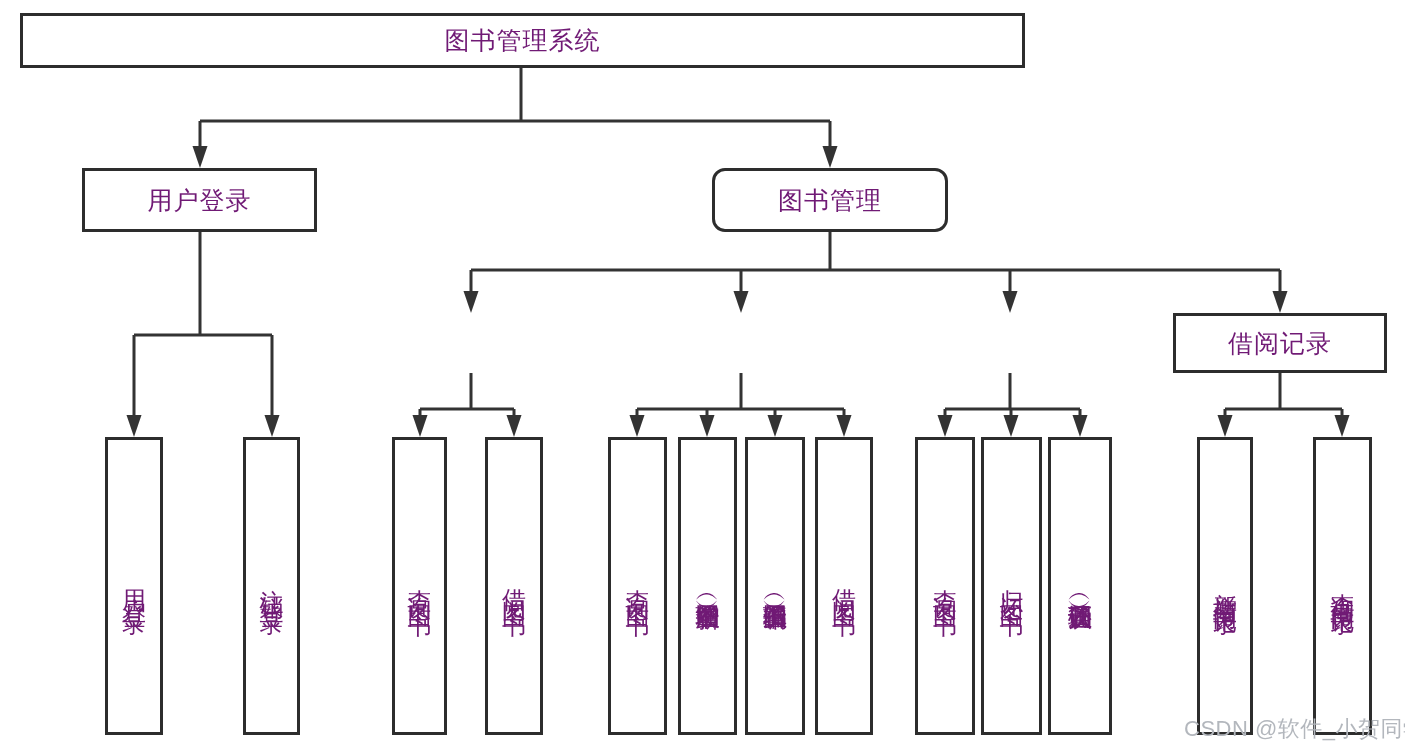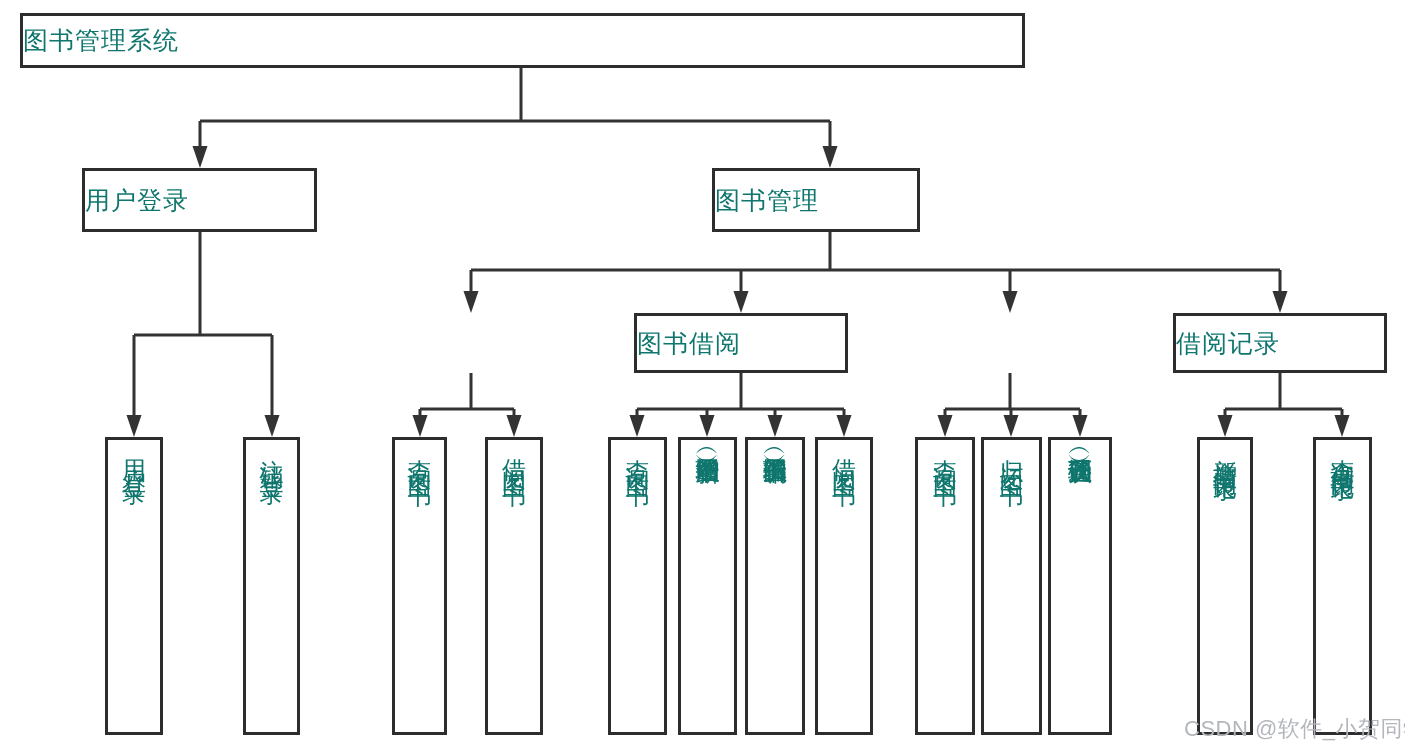--- a/index.html
+++ b/index.html
@@ -11,23 +11,23 @@
     overflow:hidden;
   }
   svg.connectors{position:absolute;left:0;top:0;z-index:1;}
   .box{
     position:absolute;
     box-sizing:border-box;
     background:#ffffff;
     border:3px solid #2d2d2d;
     display:flex;
     align-items:center;
-    justify-content:flex-start;
+    justify-content:center;
     z-index:2;
-    color:#0f766e;
+    color:#701a75;
   }
   .hbox{font-size:25px;letter-spacing:1px;}
   .vbox{
     font-size:24px;
     writing-mode:vertical-rl;
     text-orientation:mixed;
   }
   .ls8{letter-spacing:8px;}
   .ls4{letter-spacing:4px;}
   .ls0{letter-spacing:0px;}
@@ -96,27 +96,24 @@
     </g>
   </svg>
 
   <div class="box hbox" style="left:20px;top:13px;width:1005px;height:55px;">
     <span>图书管理系统</span>
   </div>
 
   <div class="box hbox" style="left:82px;top:168px;width:235px;height:64px;">
     <span>用户登录</span>
   </div>
-  <div class="box hbox" style="left:712px;top:168px;width:208px;height:64px;">
+  <div class="box hbox" style="left:712px;top:168px;width:236px;height:64px;border-radius:13px;">
     <span>图书管理</span>
   </div>
 
-  <div class="box hbox" style="left:634px;top:313px;width:214px;height:60px;">
-    <span>图书借阅</span>
-  </div>
   <div class="box hbox" style="left:1173px;top:313px;width:214px;height:60px;">
     <span>借阅记录</span>
   </div>
 
   <div class="box vbox ls8" style="left:105px;top:437px;width:58px;height:298px;">
     <span>用户登录</span>
   </div>
   <div class="box vbox ls8" style="left:243px;top:437px;width:57px;height:298px;">
     <span>注销登录</span>
   </div>

